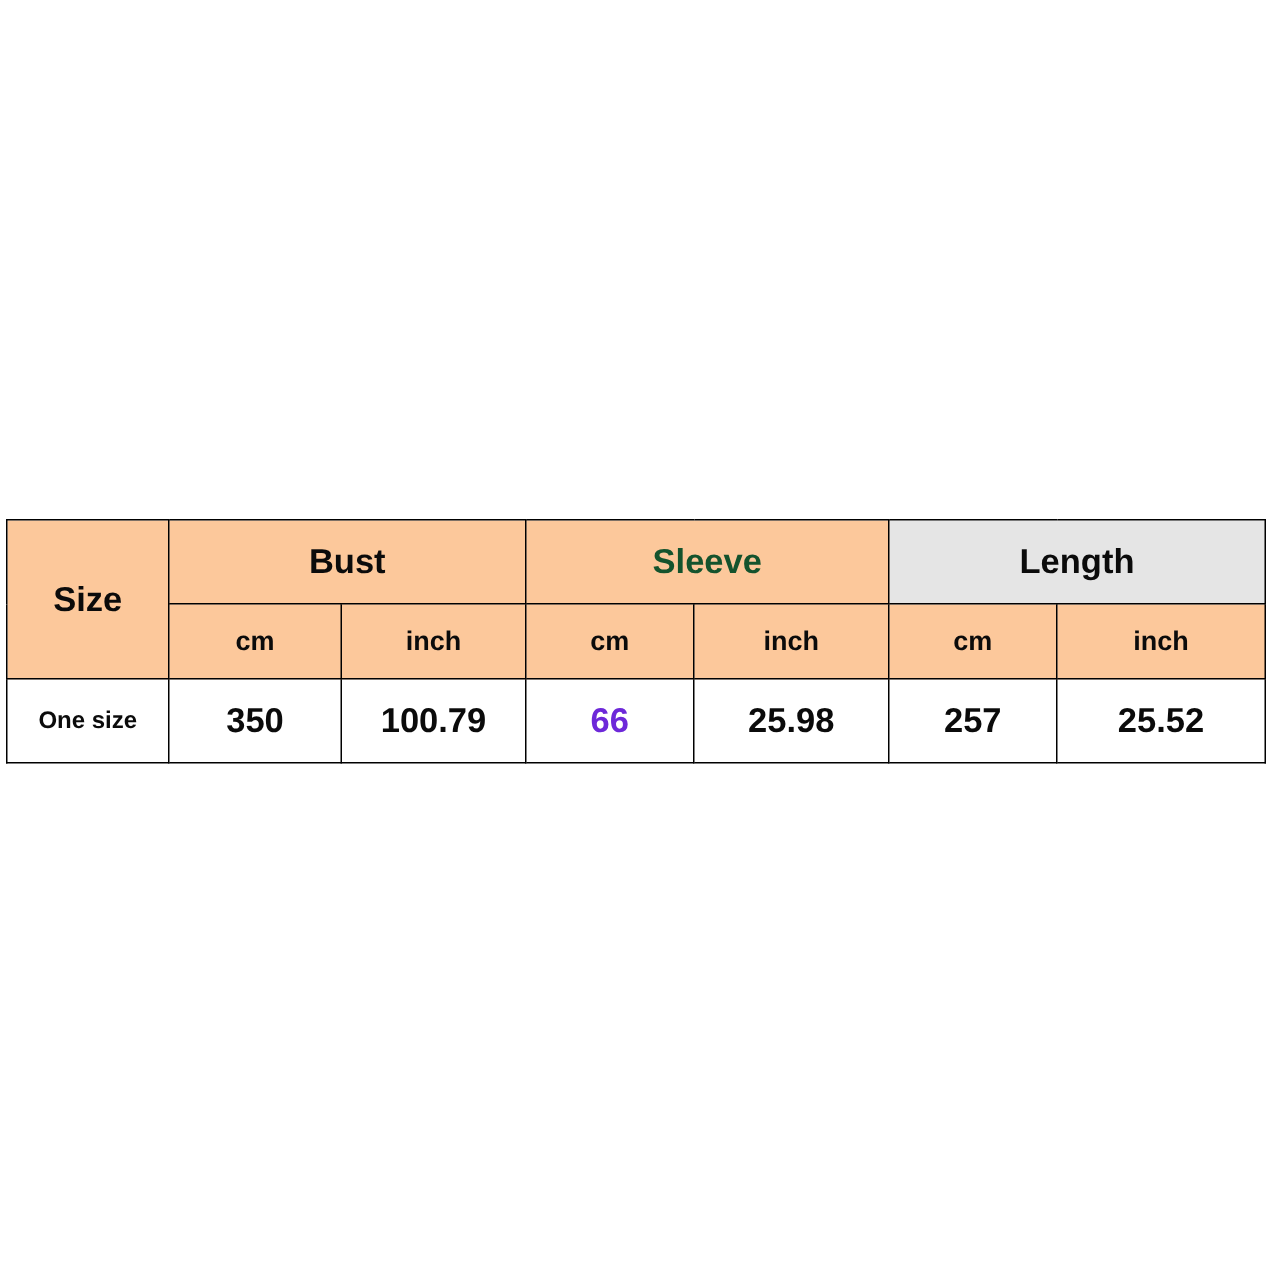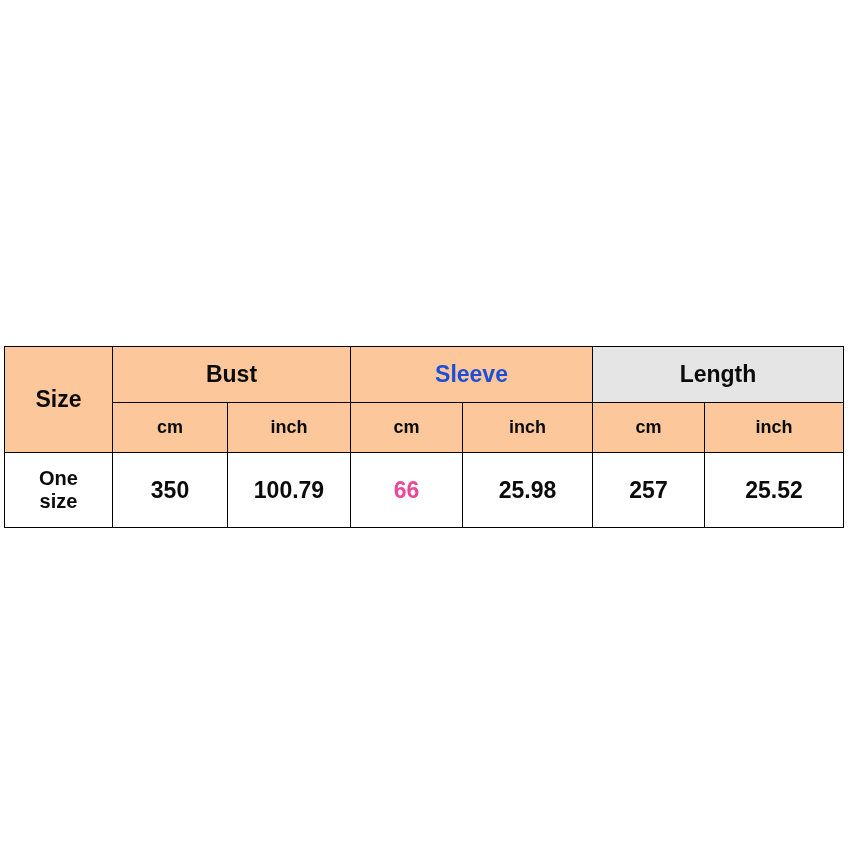--- a/index.html
+++ b/index.html
@@ -70,21 +70,21 @@
     margin-top: 34px;
   }
 
   .data-row td {
     height: 56px;
     font-size: 23px;
     background: #ffffff;
   }
 
   .data-row td.row-label {
-    font-size: 20px;
+    font-size: 16px;
     margin-left: 16px;
   }
 
   
   col.c-size   { width: 108px; }
   col.c-bust-cm   { width: 115px; }
   col.c-bust-in   { width: 123px; }
   col.c-slv-cm    { width: 112px; }
   col.c-slv-in    { width: 130px; }
   col.c-len-cm    { width: 112px; }
@@ -104,39 +104,39 @@
         <col class="c-slv-cm">
         <col class="c-slv-in">
         <col class="c-len-cm">
         <col class="c-len-in">
       </colgroup>
 
       <thead>
         <tr class="group-row">
           <th class="hdr size-cell" rowspan="2" style="background: rgb(252, 200, 155); border-color: rgb(0, 0, 0); color: rgb(11, 11, 11);">Size</th>
           <th class="hdr" colspan="2" style="background: rgb(252, 200, 155); border-color: rgb(0, 0, 0); color: rgb(11, 11, 11);">Bust</th>
-          <th class="hdr" colspan="2" style="background: rgb(252, 200, 155); border-color: rgb(0, 0, 0); color: #1d4ed8;">Sleeve</th>
+          <th class="hdr" colspan="2" style="background: rgb(252, 200, 155); border-color: rgb(0, 0, 0); color: #14532d;">Sleeve</th>
           <th class="hdr" colspan="2" style="background: #e5e5e5; border-color: rgb(0, 0, 0); color: rgb(11, 11, 11);">Length</th>
         </tr>
         <tr class="unit-row">
           <th class="hdr" style="background: rgb(252, 200, 155); border-color: rgb(0, 0, 0); color: rgb(11, 11, 11);">cm</th>
           <th class="hdr" style="background: rgb(252, 200, 155); border-color: rgb(0, 0, 0); color: rgb(11, 11, 11);">inch</th>
           <th class="hdr" style="background: rgb(252, 200, 155); border-color: rgb(0, 0, 0); color: rgb(11, 11, 11);">cm</th>
           <th class="hdr" style="background: rgb(252, 200, 155); border-color: rgb(0, 0, 0); color: rgb(11, 11, 11);">inch</th>
           <th class="hdr" style="background: rgb(252, 200, 155); border-color: rgb(0, 0, 0); color: rgb(11, 11, 11);">cm</th>
           <th class="hdr" style="background: rgb(252, 200, 155); border-color: rgb(0, 0, 0); color: rgb(11, 11, 11);">inch</th>
         </tr>
       </thead>
 
       <tbody>
         <tr class="data-row">
           <td class="row-label" style="border-color: rgb(0, 0, 0); color: rgb(11, 11, 11);">One size</td>
           <td style="border-color: rgb(0, 0, 0); color: rgb(11, 11, 11);">350</td>
           <td style="border-color: rgb(0, 0, 0); color: rgb(11, 11, 11);">100.79</td>
-          <td style="border-color: rgb(0, 0, 0); color: #ec4899;">66</td>
+          <td style="border-color: rgb(0, 0, 0); color: #6d28d9;">66</td>
           <td style="border-color: rgb(0, 0, 0); color: rgb(11, 11, 11);">25.98</td>
           <td style="border-color: rgb(0, 0, 0); color: rgb(11, 11, 11);">257</td>
           <td style="border-color: rgb(0, 0, 0); color: rgb(11, 11, 11);">25.52</td>
         </tr>
       </tbody>
     </table>
   </div>
 
 </div>
 

